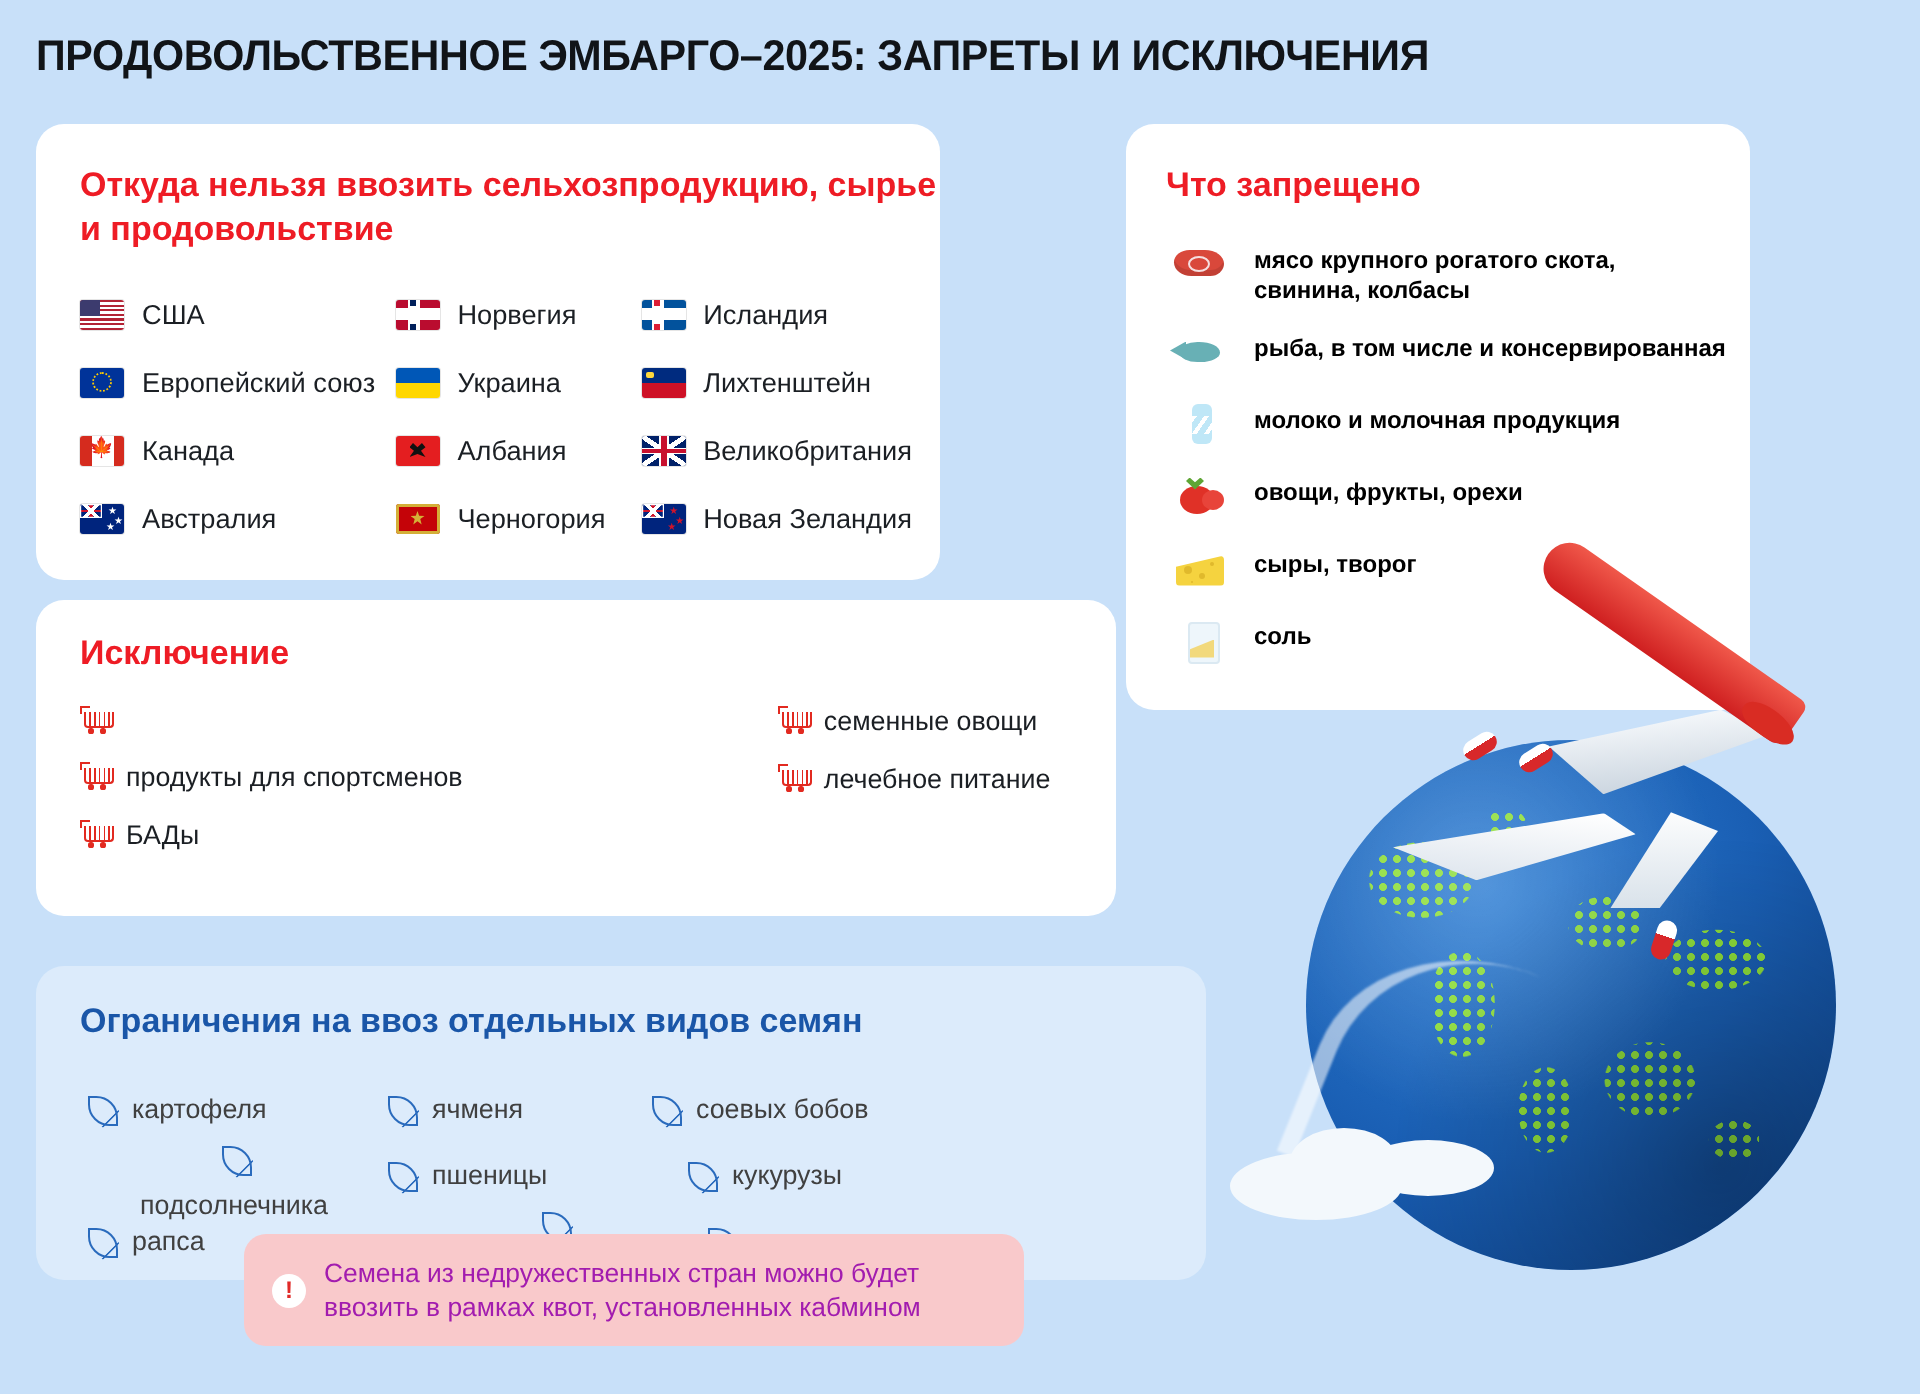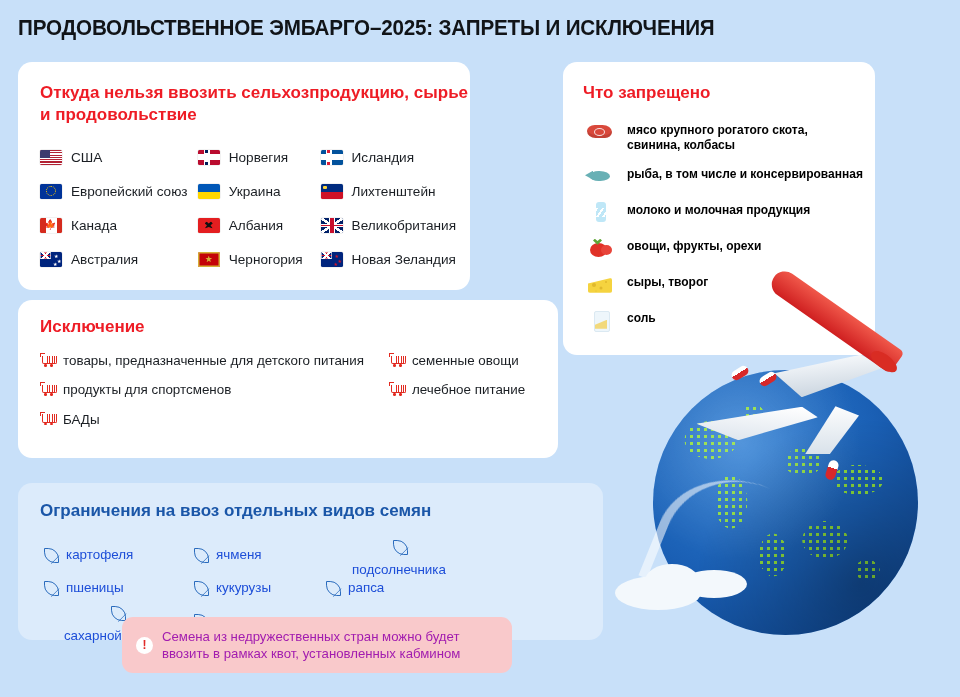--- a/index.html
+++ b/index.html
@@ -211,21 +211,21 @@
   .cart .wheels { position:absolute; left:4px; top:11px; width:2.6px; height:2.6px;
     background:#e22a20; border-radius:50%; box-shadow: 6px 0 0 0 #e22a20; }
 
   
   #panel-seeds .card-h-blue { position: absolute; left: 22px; top: 18px; }
   .seeds-grid {
     position: absolute; left: 24px; top: 55px; right: 12px;
     display: flex; flex-wrap: wrap;
   }
   .seed-cell { display: flex; align-items: center; gap: 7px; height: 33px; }
-  .seed-cell .lbl { font-size: 13.4px; color: #1d4ed8; white-space: nowrap; }
+  .seed-cell .lbl { font-size: 13.4px; color: #404040; white-space: nowrap; }
   .sw-1 { width: 150px; } .sw-2 { width: 132px; }
   .sw-3 { width: 160px; } .sw-4 { width: 150px; flex-direction: column; }
 
   .leaf-ic { width: 17px; height: 17px; flex: 0 0 17px; position: relative; }
   .leaf-ic::before {
     content:""; position:absolute; left:2px; top:1.5px; width:13px; height:13px;
     border:1.3px solid #2a6bbd; border-radius: 0 72% 0 72%;
   }
   .leaf-ic::after {
     content:""; position:absolute; left:3px; top:2.5px; width:11.5px; height:11.5px;
@@ -453,21 +453,20 @@
 </div>
 
 <div class="card" id="card-except">
   <div class="card-h-red">Исключение</div>
   <div class="except-cols">
     <div class="except-col e1">
       <div class="except-row">
         <span class="cart">
             <span class="wheels"></span>
           </span>
-        <span class="lbl">товары, предназначенные для детского питания</span>
       </div>
       <div class="except-row">
         <span class="cart">
             <span class="wheels"></span>
           </span>
         <span class="lbl">продукты для спортсменов</span>
       </div>
       <div class="except-row">
         <span class="cart">
             <span class="wheels"></span>
@@ -495,20 +494,24 @@
 <div id="panel-seeds">
   <div class="card-h-blue">Ограничения на ввоз отдельных видов семян</div>
   <div class="seeds-grid">
     <div class="seed-cell sw-1">
       <span class="leaf-ic"></span>
       <span class="lbl">картофеля</span>
     </div>
     <div class="seed-cell sw-2">
       <span class="leaf-ic"></span>
       <span class="lbl">ячменя</span>
+    </div>
+    <div class="seed-cell sw-3">
+      <span class="leaf-ic"></span>
+      <span class="lbl">соевых бобов</span>
     </div>
     <div class="seed-cell sw-4">
       <span class="leaf-ic"></span>
       <span class="lbl">подсолнечника</span>
     </div>
     <div class="seed-cell sw-1">
       <span class="leaf-ic"></span>
       <span class="lbl">пшеницы</span>
     </div>
     <div class="seed-cell sw-2">

